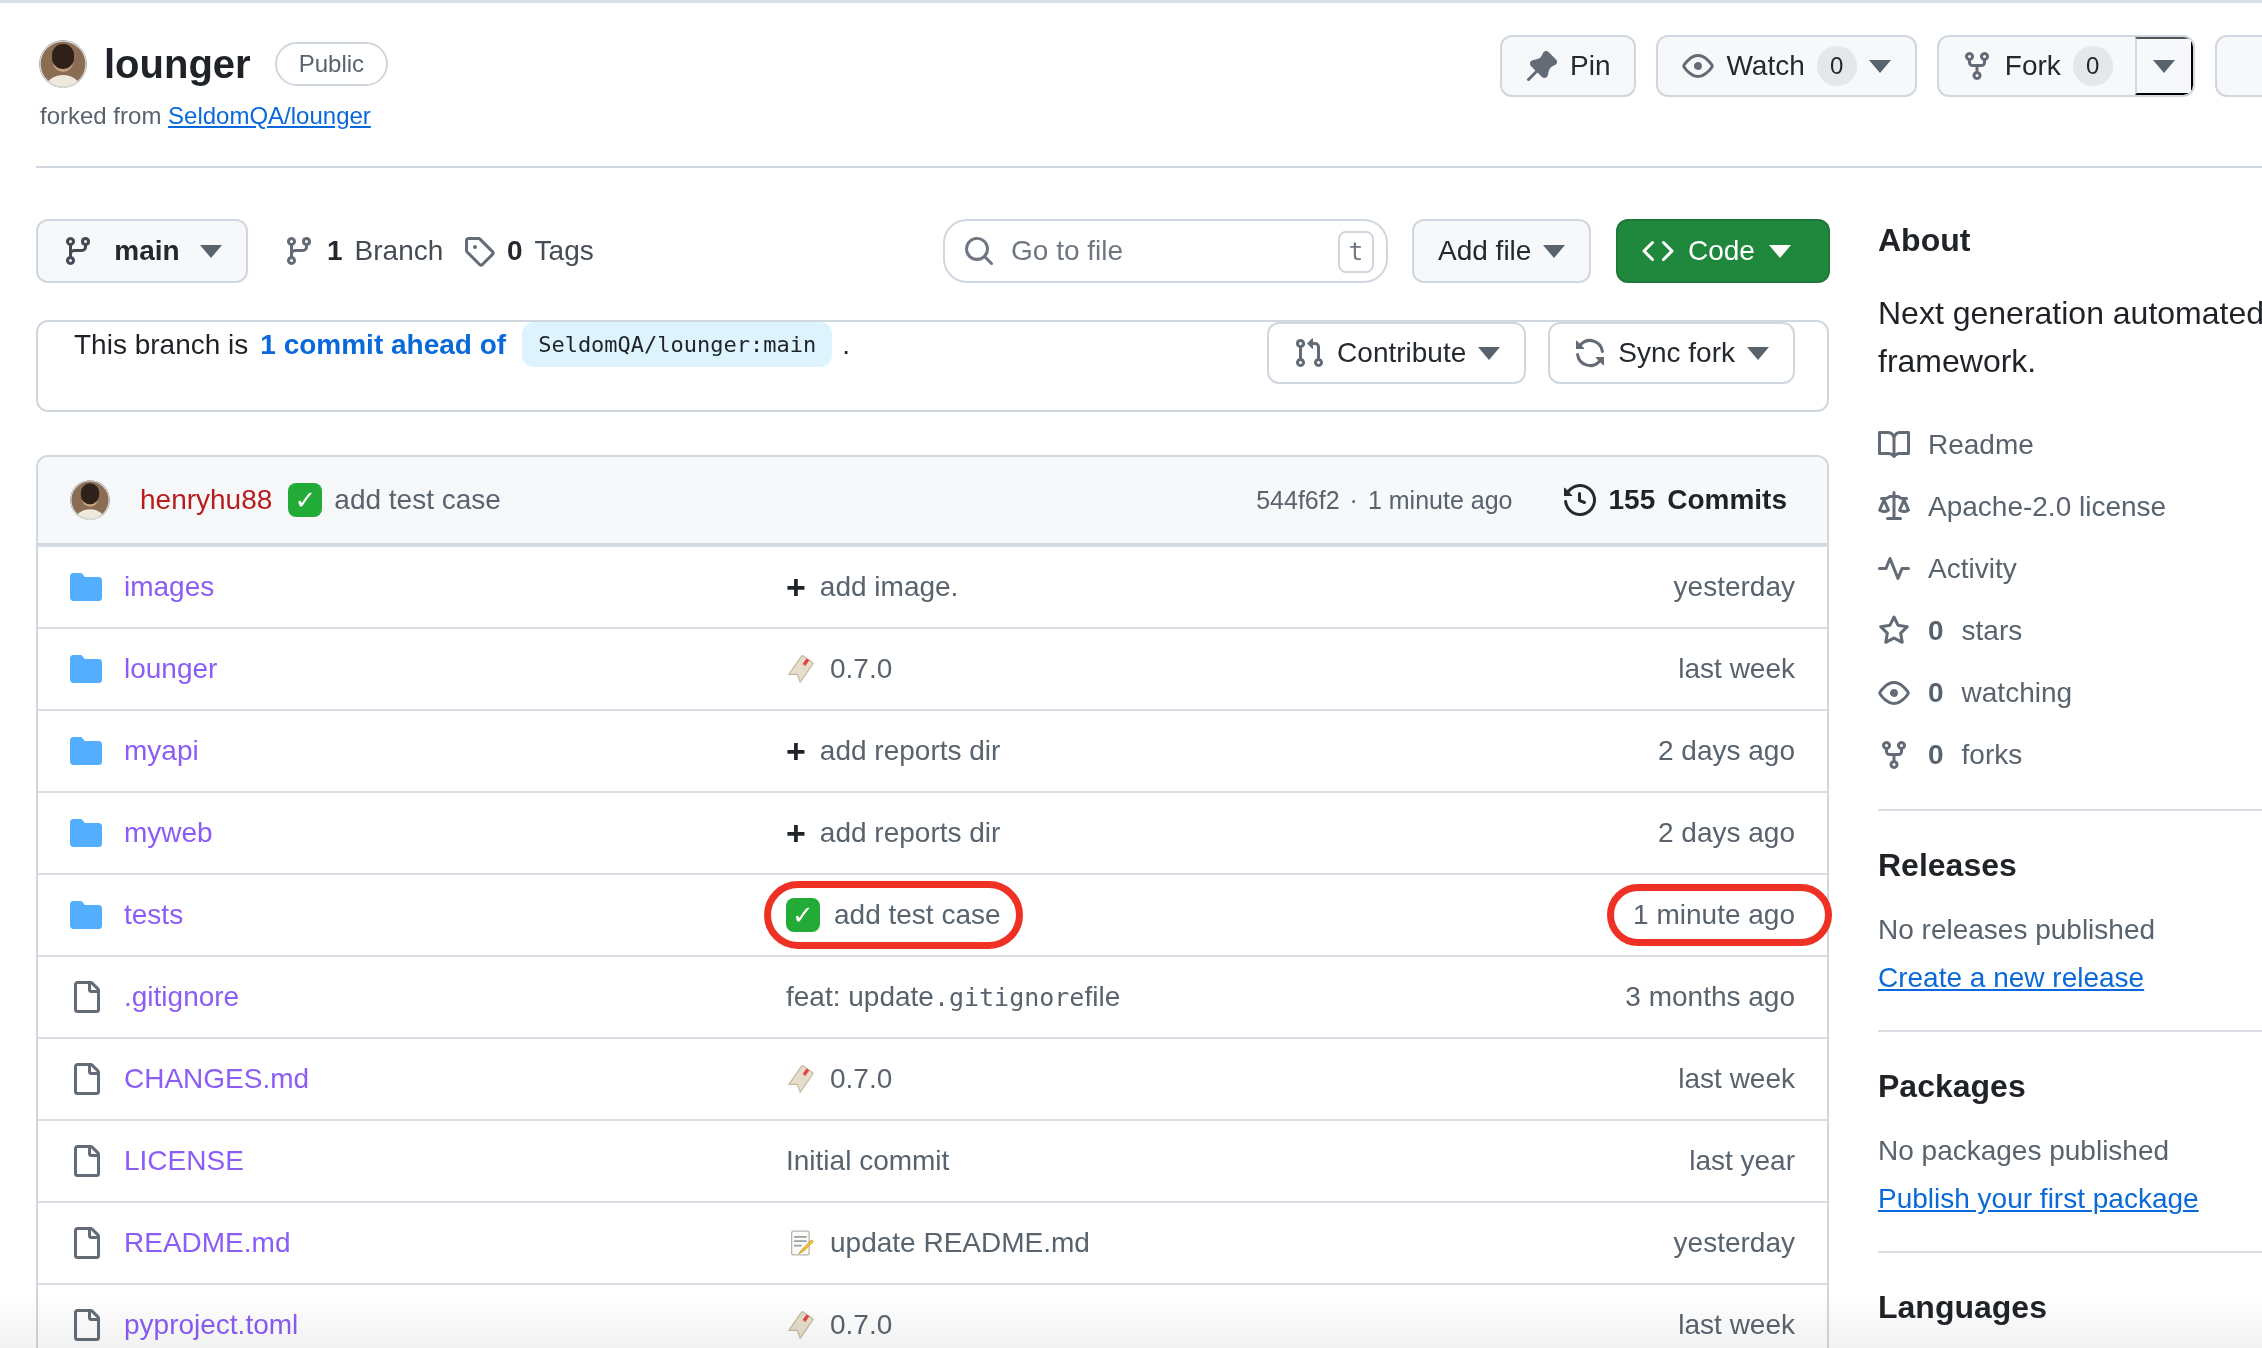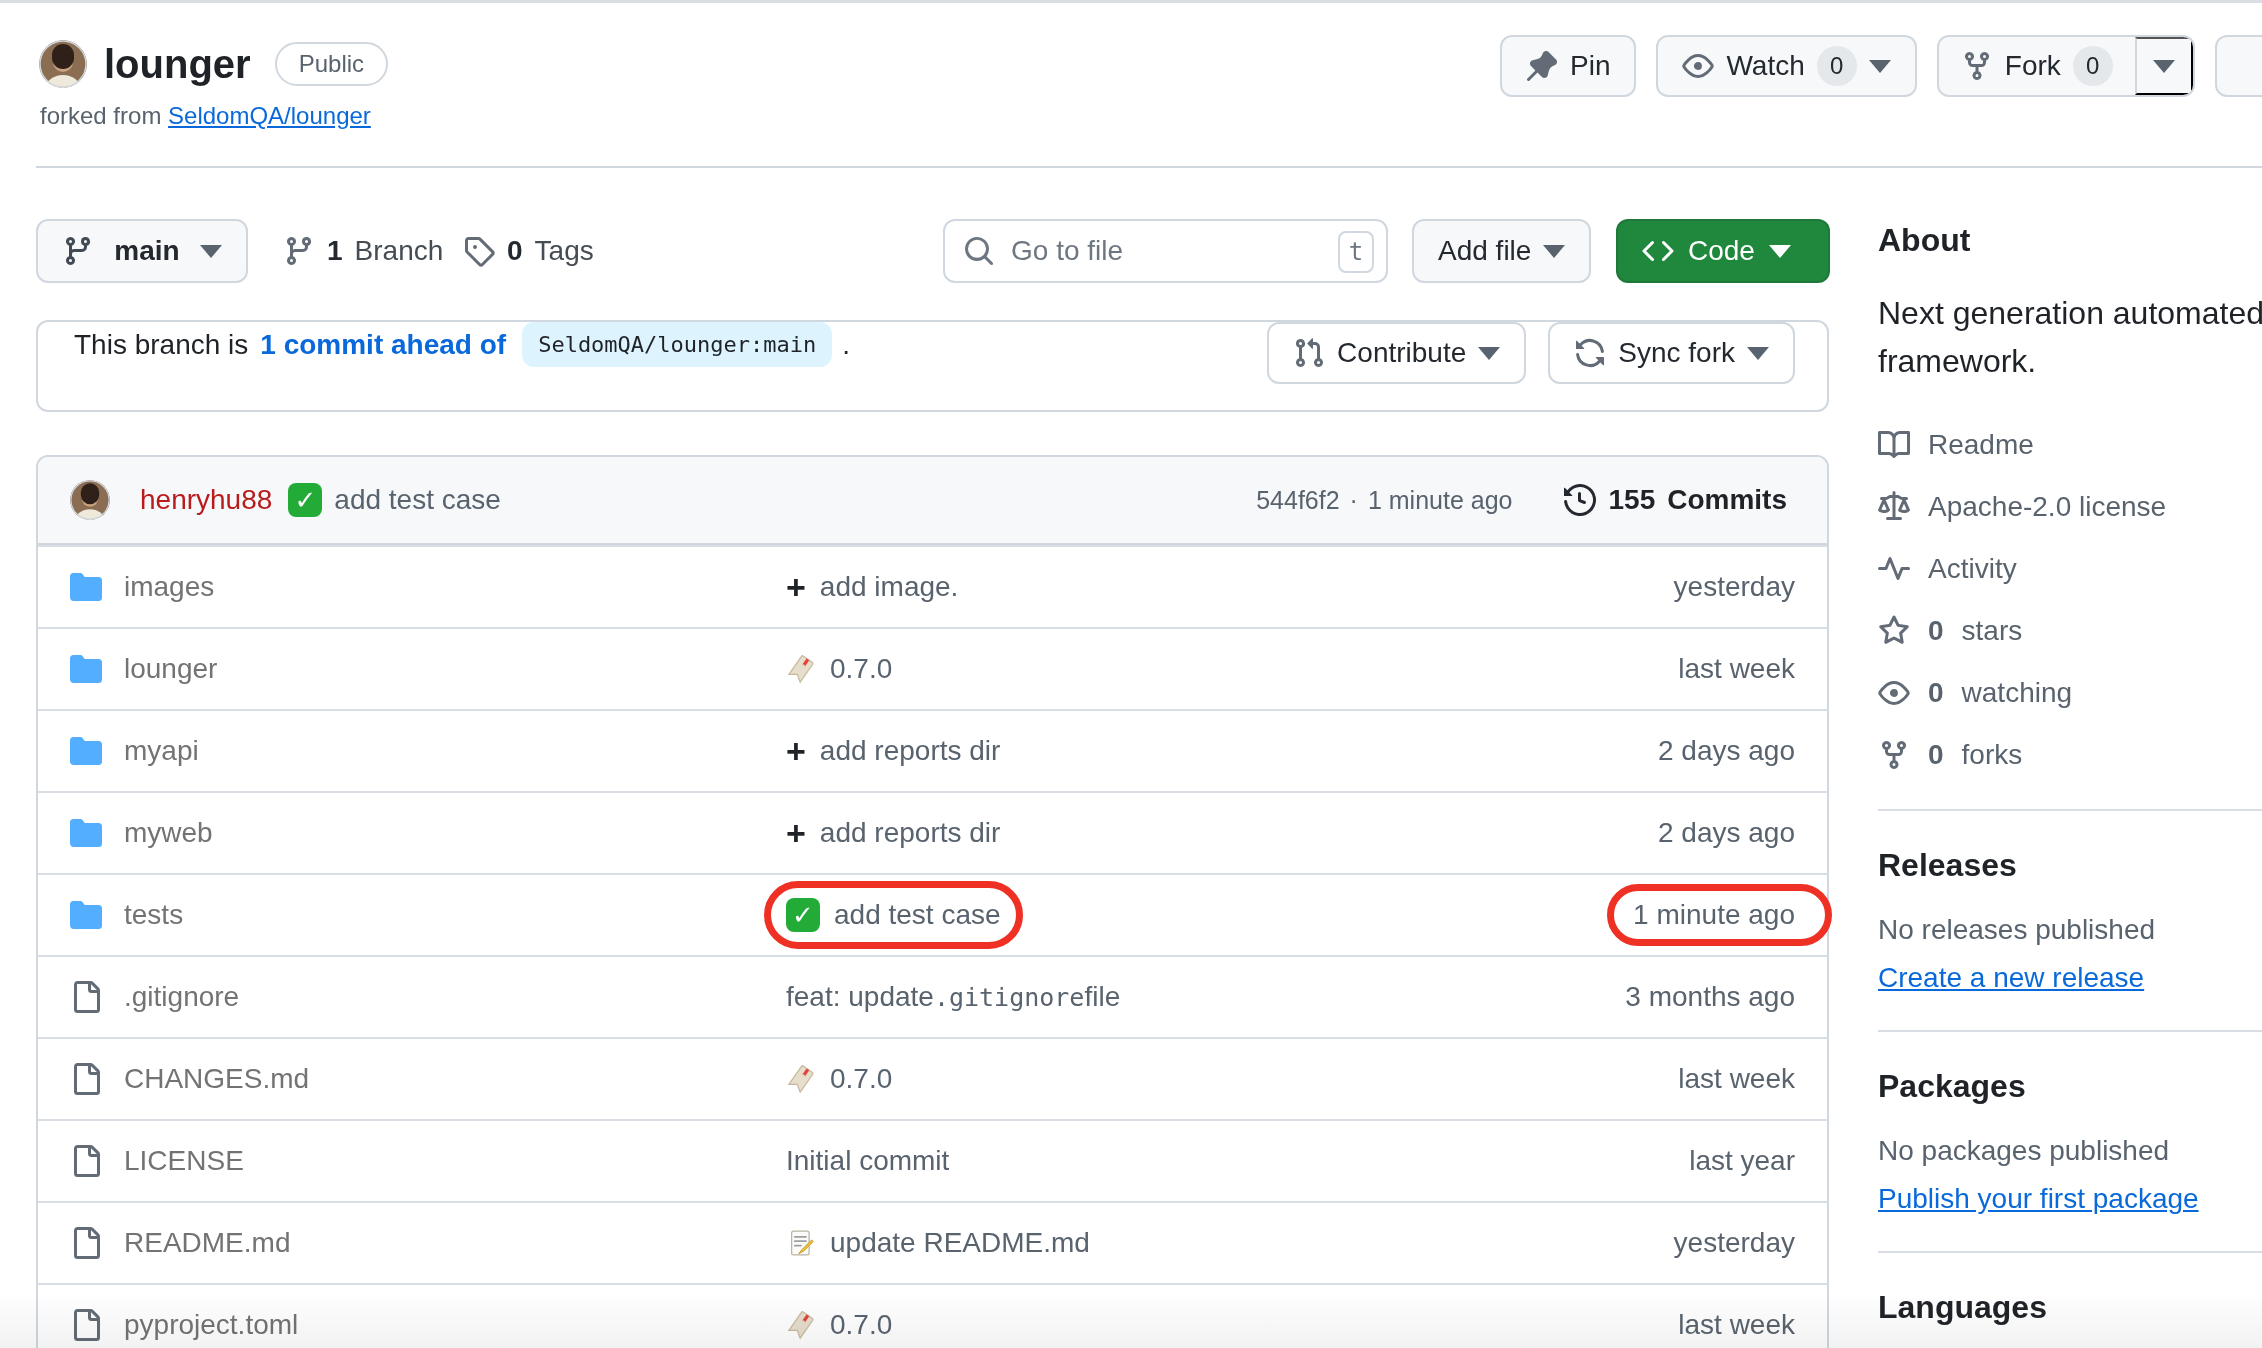--- a/index.html
+++ b/index.html
@@ -45,21 +45,21 @@
   .toolbar { position:absolute; top:219px; left:36px; right:0; height:64px; }
   .toolbar .btn { height:64px; }
   .branch-btn { position:absolute; left:0; width:212px; justify-content:space-between; }
   .branch-btn .lbl { font-weight:600; }
   .meta-link { position:absolute; display:flex; align-items:center; gap:12px; height:64px; font-size:28px; color:#24292f; }
   .meta-link .num { font-weight:700; }
   .meta-link .word { color:#454c54; }
   .branches-link { left:247px; }
   .tags-link { left:427px; }
   .search-wrap { position:absolute; left:907px; width:445px; height:64px; }
-  .search-input { width:100%; height:64px; border:2px solid #d0d7de; border-radius:12px;
+  .search-input { width:100%; height:64px; border:2px solid #d0d7de; border-radius:24px;
     padding:0 66px 0 66px; font-size:28px; color:#ef4444; background:#fff; outline:none;
     font-family:"Liberation Sans","DejaVu Sans",sans-serif; }
   .search-input::placeholder { color:#6e7781; }
   .search-icon { position:absolute; left:20px; top:16px; }
   .key-badge { position:absolute; right:14px; top:12px; width:36px; height:42px; border:2px solid #d0d7de;
     border-radius:8px; display:flex; align-items:center; justify-content:center;
     font-family:"DejaVu Sans Mono",monospace; font-size:24px; color:#6e7781; background:#fff; }
   .addfile-btn { position:absolute; left:1376px; }
   .code-btn { position:absolute; left:1580px; width:214px; justify-content:flex-start; gap:14px; }
 
@@ -80,21 +80,21 @@
     border-radius:10px 10px 0 0; display:flex; align-items:center; padding:0 40px 0 32px; font-size:28px; }
   .commit-avatar { width:40px; height:40px; }
   .commit-author { font-weight:400; color:#b91c1c; margin-left:30px; }
   .commit-msg { color:#59636e; margin-left:12px; }
   .sha-group { margin-left:auto; display:flex; align-items:center; gap:10px; color:#59636e; font-size:25px; }
   .commits-link { display:flex; align-items:center; gap:12px; margin-left:52px; font-weight:700; color:#1f2328; font-size:28px; }
 
   .frow { display:flex; align-items:center; height:82px; border-top:2px solid #d8dee4; font-size:28px; }
   .frow:first-of-type { border-top:none; }
   .name-cell { flex:0 0 748px; padding-left:32px; display:flex; align-items:center; gap:22px; min-width:0; }
-  .fname { color:#737373; }
+  .fname { color:#8b5cf6; }
   .msg-cell { flex:1 1 auto; display:flex; align-items:center; color:#59636e; min-width:0; }
   .msg-wrap { display:inline-flex; align-items:center; gap:14px; position:relative; }
   .date-cell { flex:0 0 auto; padding-right:32px; color:#59636e; }
   .date-wrap { position:relative; display:inline-block; }
   code.inline { font-family:"DejaVu Sans Mono",monospace; font-size:25px; color:#59636e; }
 
   .ring::before { content:""; position:absolute; top:-17px; bottom:-17px; left:-22px; right:-22px;
     border:7px solid #ee3124; border-radius:46px; pointer-events:none; }
   .date-wrap.ring::before { top:-15px; bottom:-15px; left:-26px; right:-37px; }
 

